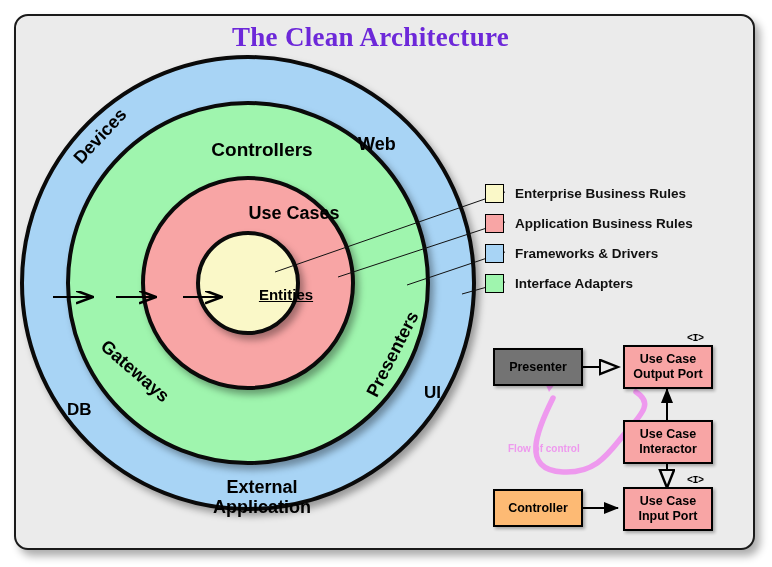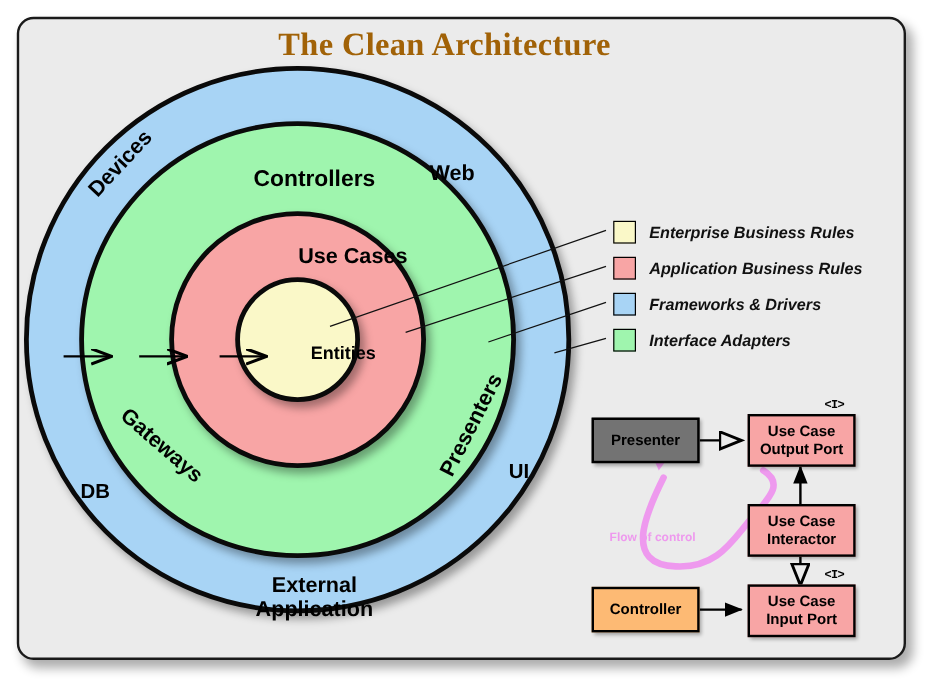--- a/index.html
+++ b/index.html
@@ -8,53 +8,53 @@
   #stage{position:relative;width:772px;height:567px;}
 
   
   .frame{position:absolute;left:14px;top:14px;width:741px;height:536px;
          box-sizing:border-box;background:#ebebeb;border:2px solid #1a1a1a;
          border-radius:14px;box-shadow:5px 6px 9px rgba(0,0,0,.33);}
 
   
   .title{position:absolute;left:0;top:22px;width:741px;text-align:center;
          font-family:"Liberation Serif",serif;font-weight:bold;font-size:27px;
-         color:#a16207;letter-spacing:.3px;}
+         color:#6d28d9;letter-spacing:.3px;}
 
   
   .ring{position:absolute;border-radius:50%;border:4px solid #0a0a0a;
         box-sizing:border-box;box-shadow:4px 5px 7px rgba(0,0,0,.35);}
   .ring.r1{left:20px;  top:55px;  width:456px; height:456px;}
   .ring.r2{left:66px;  top:101px; width:364px; height:364px;}
   .ring.r3{left:141px; top:176px; width:214px; height:214px;}
   .ring.r4{left:196px; top:231px; width:104px; height:104px;}
 
   
   .rl{position:absolute;font-weight:bold;color:#000;white-space:nowrap;
       line-height:1.12;text-align:center;}
   .rl.controllers{left:0;top:139px;width:524px;font-size:19px;}
   .rl.usecases   {left:0;top:203px;width:524px;font-size:18px;margin-left:32px;}
   .rl.entities   {left:0;top:287px;width:524px;font-size:15px;padding-left:48px;
-                  box-sizing:border-box;}
+                  box-sizing:border-box;text-decoration:underline;}
   .rl.web        {left:358px;top:134px;font-size:18px;}
   .rl.ui         {left:424px;top:383px;font-size:17px;text-align:right;}
   .rl.db         {left:67px; top:400px;font-size:17px;}
   .rl.external   {left:0;top:477px;width:524px;font-size:18px;}
   .rl.devices    {left:66px;top:126px;font-size:18px;
                   transform:rotate(-47deg);transform-origin:center center;}
   .rl.gateways   {left:93px;top:361px;font-size:18px;
                   transform:rotate(41deg);transform-origin:center center;}
   .rl.presenters {left:346px;top:344px;font-size:18px;
                   transform:rotate(-63deg);transform-origin:center center;}
 
   
   .ov{position:absolute;left:0;top:0;width:772px;height:567px;overflow:visible;}
 
   
-  .legend{position:absolute;left:511px;top:180px;font-style:italic;}
+  .legend{position:absolute;left:485px;top:180px;}
   .lrow{display:flex;align-items:center;height:26px;margin-bottom:4px;}
   .sw{width:19px;height:19px;border:1.5px solid #000;box-sizing:border-box;
       margin-right:11px;flex:0 0 auto;}
   .ltx{font-size:13.5px;font-weight:bold;color:#111;white-space:nowrap;}
 
   
   .fbox{position:absolute;box-sizing:border-box;border:2px solid #000;
         display:flex;align-items:center;justify-content:center;text-align:center;
         font-size:12.5px;font-weight:bold;color:#000;line-height:1.18;
         box-shadow:2px 2px 3px rgba(0,0,0,.30);}

